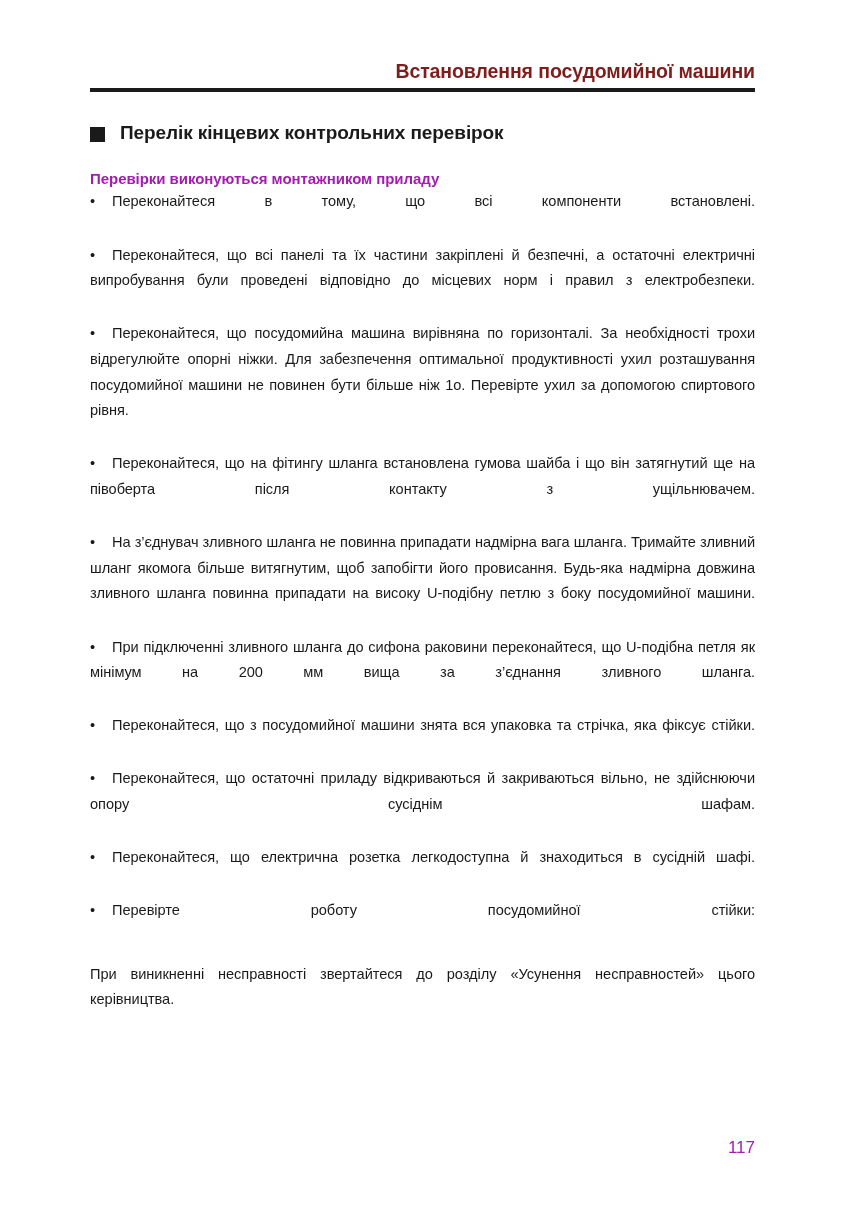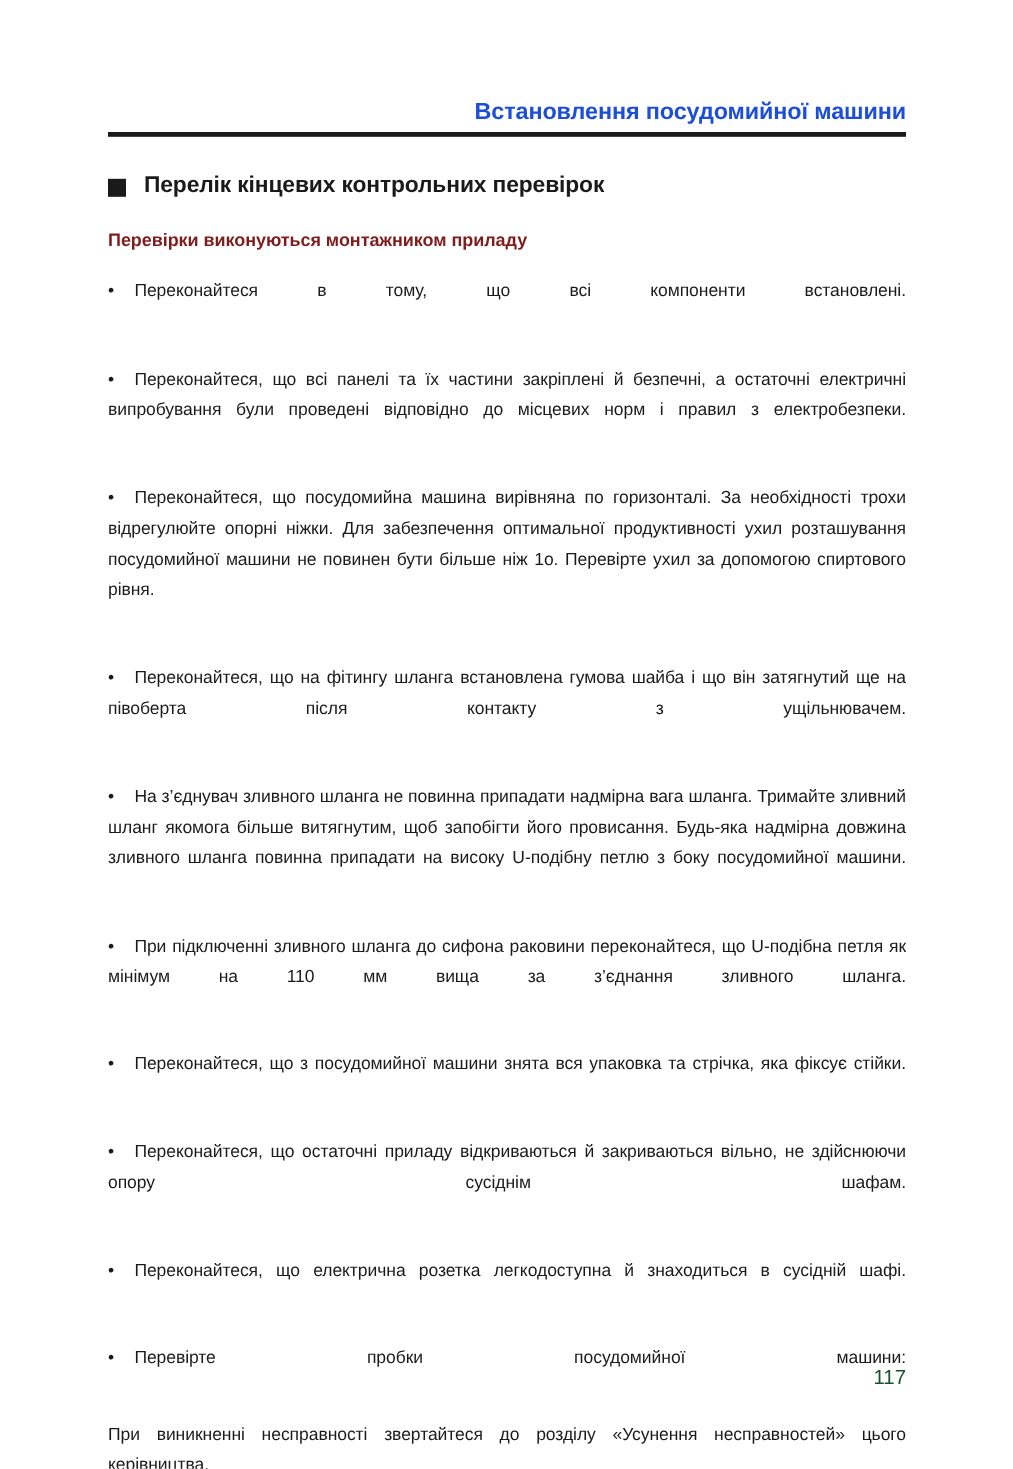--- a/index.html
+++ b/index.html
@@ -23,26 +23,26 @@
   }
   .content {
     position: absolute;
     left: 90px;
     top: 0;
     width: 665px;
   }
 
   
   .running-header {
-    padding-top: 82px;
+    padding-top: 60px;
     text-align: right;
     font-size: 19.5px;
     font-weight: bold;
     letter-spacing: -0.1px;
-    color: #1d4ed8;
+    color: #7f1d1d;
     line-height: 1.15;
   }
   .header-rule {
     margin-top: 6px;
     height: 4px;
     background: #1a1a1a;
     width: 100%;
   }
 
   
@@ -66,31 +66,31 @@
     letter-spacing: -0.1px;
     color: #1a1a1a;
   }
 
   
   .sub-heading {
     margin-top: 26px;
     font-size: 15px;
     font-weight: bold;
     letter-spacing: -0.05px;
-    color: #7f1d1d;
+    color: #a21caf;
   }
 
   
   .para {
     font-size: 14.6px;
     line-height: 25.6px;
     color: #1a1a1a;
     text-align: justify;
     text-justify: inter-word;
-    margin-top: 22px;
+    margin-top: 2px;
     letter-spacing: -0.05px;
   }
   .para.bullet {
     text-indent: 0;
   }
   .para .bullet-dot {
     display: inline-block;
     width: 22px;
   }
   .para.plain {
@@ -102,21 +102,21 @@
     display: inline-block;
     width: 100%;
   }
 
   
   .folio {
     position: absolute;
     right: 89px;
     top: 1138px;
     font-size: 17px;
-    color: #14532d;
+    color: #a21caf;
     text-align: right;
   }
 </style>
 </head>
 <body>
 
 <div class="page">
   <div class="content">
 
     <div class="running-header">Встановлення посудомийної машини</div>
@@ -128,24 +128,24 @@
     </div>
 
     <div class="sub-heading">Перевірки виконуються монтажником приладу</div>
 
     <div id="paragraph-list">
         <div class="para bullet"><span class="bullet-dot">•</span><span>Переконайтеся в тому, що всі компоненти встановлені.</span></div>
         <div class="para bullet"><span class="bullet-dot">•</span><span>Переконайтеся, що всі панелі та їх частини закріплені й безпечні, а остаточні електричні випробування були проведені відповідно до місцевих норм і правил з електробезпеки.</span></div>
         <div class="para bullet"><span class="bullet-dot">•</span><span>Переконайтеся, що посудомийна машина вирівняна по горизонталі. За необхідності трохи відрегулюйте опорні ніжки. Для забезпечення оптимальної продуктивності ухил розташування посудомийної машини не повинен бути більше ніж 1о. Перевірте ухил за допомогою спиртового рівня.</span></div>
         <div class="para bullet"><span class="bullet-dot">•</span><span>Переконайтеся, що на фітингу шланга встановлена гумова шайба і що він затягнутий ще на півоберта після контакту з ущільнювачем.</span></div>
         <div class="para bullet"><span class="bullet-dot">•</span><span>На з’єднувач зливного шланга не повинна припадати надмірна вага шланга. Тримайте зливний шланг якомога більше витягнутим, щоб запобігти його провисання. Будь-яка надмірна довжина зливного шланга повинна припадати на високу U-подібну петлю з боку посудомийної машини.</span></div>
-        <div class="para bullet"><span class="bullet-dot">•</span><span>При підключенні зливного шланга до сифона раковини переконайтеся, що U-подібна петля як мінімум на 110 мм вища за з’єднання зливного шланга.</span></div>
+        <div class="para bullet"><span class="bullet-dot">•</span><span>При підключенні зливного шланга до сифона раковини переконайтеся, що U-подібна петля як мінімум на 200 мм вища за з’єднання зливного шланга.</span></div>
         <div class="para bullet"><span class="bullet-dot">•</span><span>Переконайтеся, що з посудомийної машини знята вся упаковка та стрічка, яка фіксує стійки.</span></div>
         <div class="para bullet"><span class="bullet-dot">•</span><span>Переконайтеся, що остаточні приладу відкриваються й закриваються вільно, не здійснюючи опору сусіднім шафам.</span></div>
         <div class="para bullet"><span class="bullet-dot">•</span><span>Переконайтеся, що електрична розетка легкодоступна й знаходиться в сусідній шафі.</span></div>
-        <div class="para bullet"><span class="bullet-dot">•</span><span>Перевірте пробки посудомийної машини:</span></div>
+        <div class="para bullet"><span class="bullet-dot">•</span><span>Перевірте роботу посудомийної стійки:</span></div>
         <div class="para plain"><span>При виникненні несправності звертайтеся до розділу «Усунення несправностей» цього керівництва.</span></div>
       </div>
 
   </div>
 
   <div class="folio">117</div>
 </div>
 
 </body></html>

